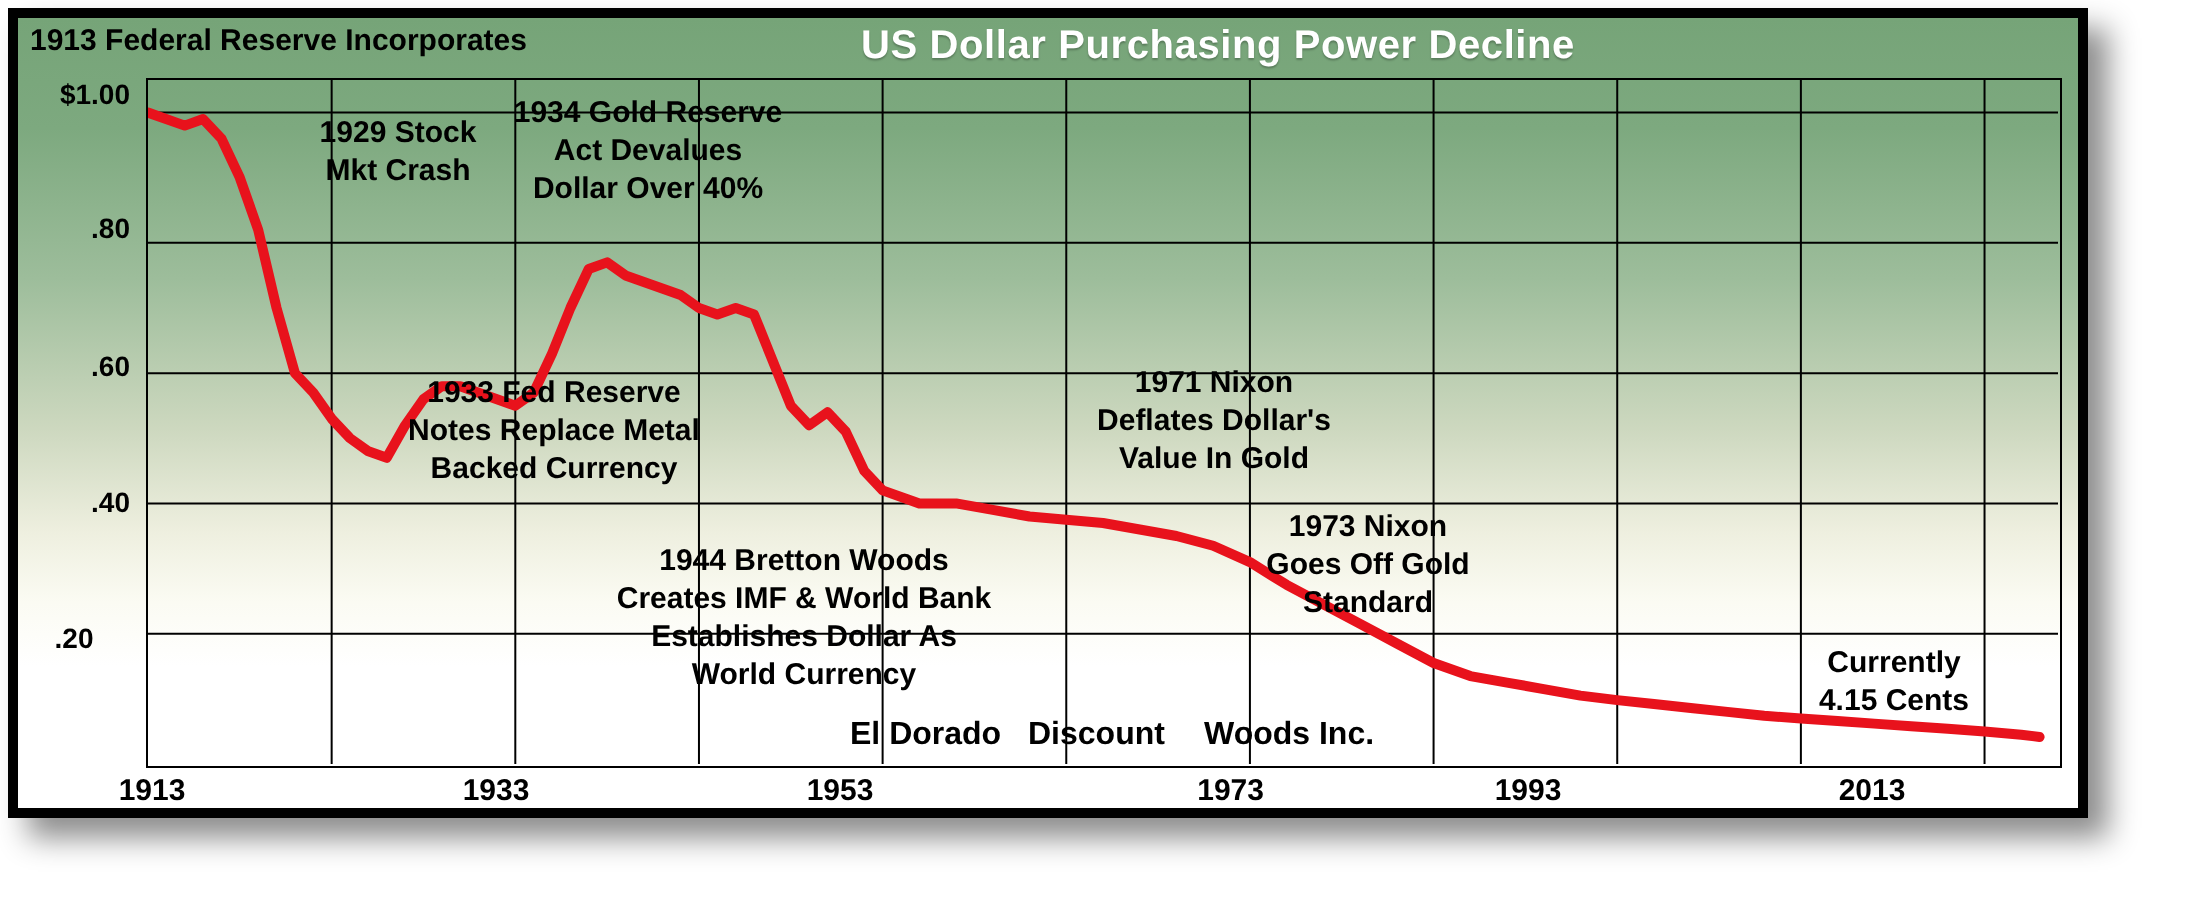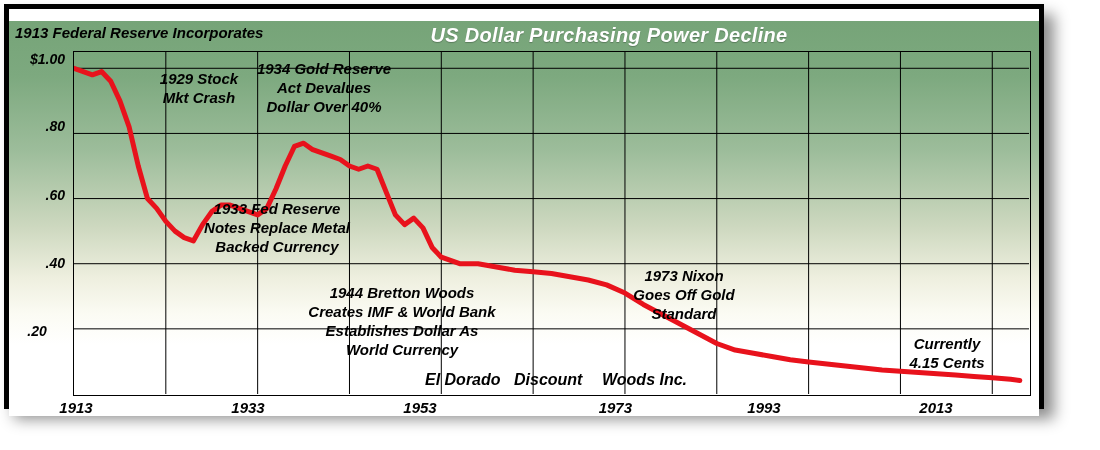--- a/index.html
+++ b/index.html
@@ -6,24 +6,23 @@
   body{width:1100px;height:450px;overflow:hidden;font-family:"Liberation Sans",sans-serif;}
 
   #frame{
     position:absolute;left:4px;top:4px;width:1040px;height:405px;
     border:5px solid #000000;
     background:#ffffff;
     box-shadow:10px 10px 14px rgba(0,0,0,0.45);
     box-sizing:border-box;
   }
   #inner{
-    position:absolute;left:0;top:12px;width:1030px;height:395px;
+    position:absolute;left:0;top:0;width:1030px;height:395px;
     background:linear-gradient(to bottom,#76a478 0%,#7da97f 14%,#9dbd9b 33%,#cdd8bf 52%,#eeefdf 65%,#fbfbf3 74%,#ffffff 82%,#ffffff 100%);
     overflow:hidden;
-    font-style:italic;
   }
 
   
   #title{
     position:absolute;left:0;top:0;width:1030px;height:28px;
     line-height:28px;text-align:center;
     color:#ffffff;font-size:20px;font-weight:bold;
     letter-spacing:.3px;
     text-shadow:0 1px 1px rgba(0,0,0,.25);
     padding-left:170px;box-sizing:border-box;
@@ -117,20 +116,23 @@
 
     <div class="anno" style="left:178px;top:178px;width:180px;">1933 Fed Reserve
 Notes Replace Metal
 Backed Currency</div>
 
     <div class="anno" style="left:283px;top:262px;width:220px;">1944 Bretton Woods
 Creates IMF &amp; World Bank
 Establishes Dollar As
 World Currency</div>
 
+    <div class="anno" style="left:515px;top:173px;width:166px;">1971 Nixon
+Deflates Dollar's
+Value In Gold</div>
 
     <div class="anno" style="left:590px;top:245px;width:170px;">1973 Nixon
 Goes Off Gold
 Standard</div>
 
     <div class="anno" style="left:868px;top:313px;width:140px;">Currently
 4.15 Cents</div>
 
     <div class="sponsor" style="left:416px;">El Dorado</div>
     <div class="sponsor" style="left:505px;">Discount</div>

